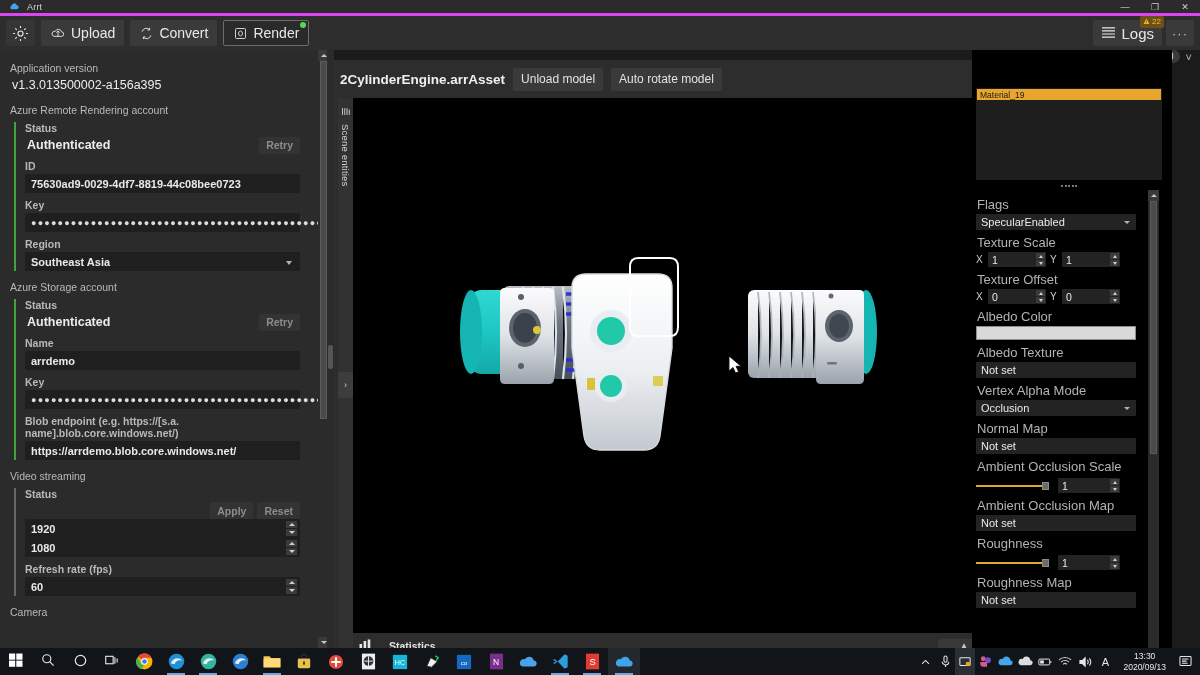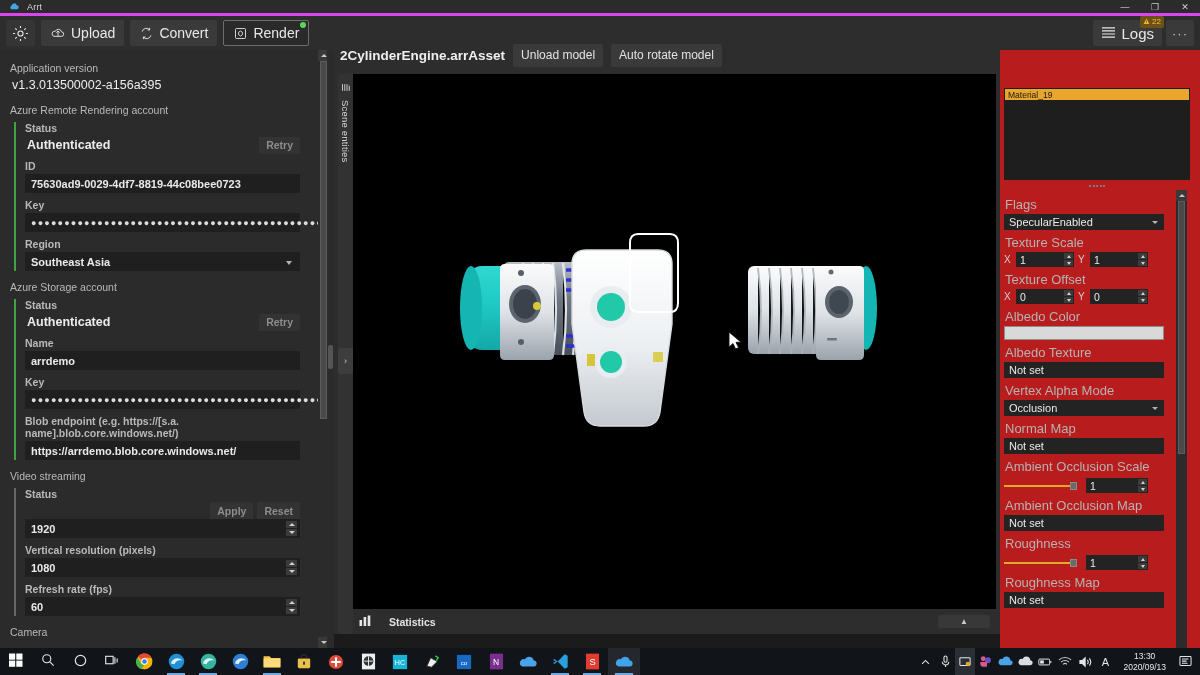--- a/index.html
+++ b/index.html
@@ -123,21 +123,21 @@
   
   .splitter {
     position:absolute; left:327px; top:50px; width:7px; height:598px; background:#2b2b2b;
   }
   .splitter-grip {
     position:absolute; left:1px; top:295px; width:5px; height:24px; background:#555;
     border-radius:2px;
   }
 
   
-  .center { position:absolute; left:334px; top:36px; width:666px; height:598px; background:#2d2d2d; }
+  .center { position:absolute; left:334px; top:60px; width:666px; height:598px; background:#2d2d2d; }
   .center-head { height:38px; display:flex; align-items:center; padding-left:6px; gap:8px; }
   .model-name { font-size:13.5px; font-weight:bold; color:#efefef; }
   .flat-btn {
     height:23px; padding:0 8px; display:flex; align-items:center;
     background:#3a3a3a; border-radius:2px; color:#e2e2e2; font-size:12px;
   }
   .scenetab {
     position:absolute; left:4px; top:38px; width:15px; height:560px;
     background:#323232; display:flex; flex-direction:column; align-items:center; padding-top:4px;
   }
@@ -160,21 +160,21 @@
   .stats-label { font-size:10.5px; color:#e3e3e3; font-weight:bold; margin-left:18px; }
   .collapse-pill {
     margin-left:auto; margin-right:0; width:52px; height:13px; background:#383838;
     border-radius:2px; display:flex; align-items:center; justify-content:center;
     color:#c9c9c9; font-size:8px;
   }
   .cursor-arrow { position:absolute; left:394px; top:267px; }
 
   
   .rightpanel {
-    position:absolute; left:1000px; top:50px; width:200px; height:598px; background:#b91c1c;
+    position:absolute; left:972px; top:50px; width:200px; height:598px; background:#000000;
   }
   .mat-list {
     position:absolute; left:4px; top:38px; width:186px; height:92px;
     background:#1e1e1e; border:1px solid #1e1e1e;
   }
   .mat-item {
     height:11px; background:#e8a62d; color:#1a1a1a; font-size:8.5px;
     display:flex; align-items:center; padding-left:3px;
   }
   .grip-dots {
@@ -367,21 +367,20 @@
           <div class="ghost-btn">Apply</div>
           <div class="ghost-btn">Reset</div>
         </div>
         <div class="field">
           <span>1920</span>
           <span class="spinner">
             <span class="spin-up"></span>
             <span class="spin-dn"></span>
           </span>
         </div>
-        <div class="lbl">Vertical resolution (pixels)</div>
         <div class="field">
           <span>1080</span>
           <span class="spinner">
             <span class="spin-up"></span>
             <span class="spin-dn"></span>
           </span>
         </div>
         <div class="lbl">Refresh rate (fps)</div>
         <div class="field">
           <span>60</span>

